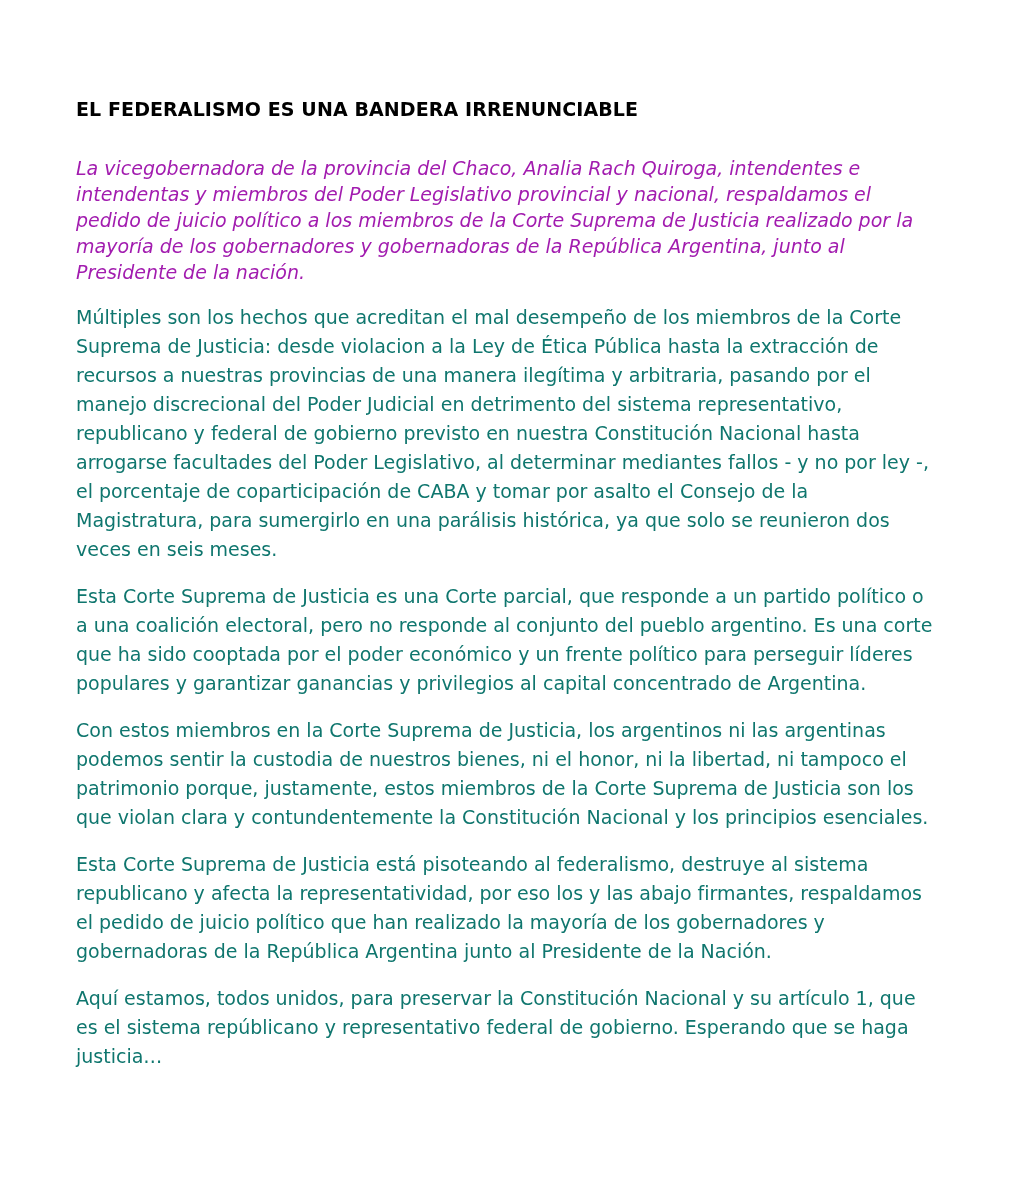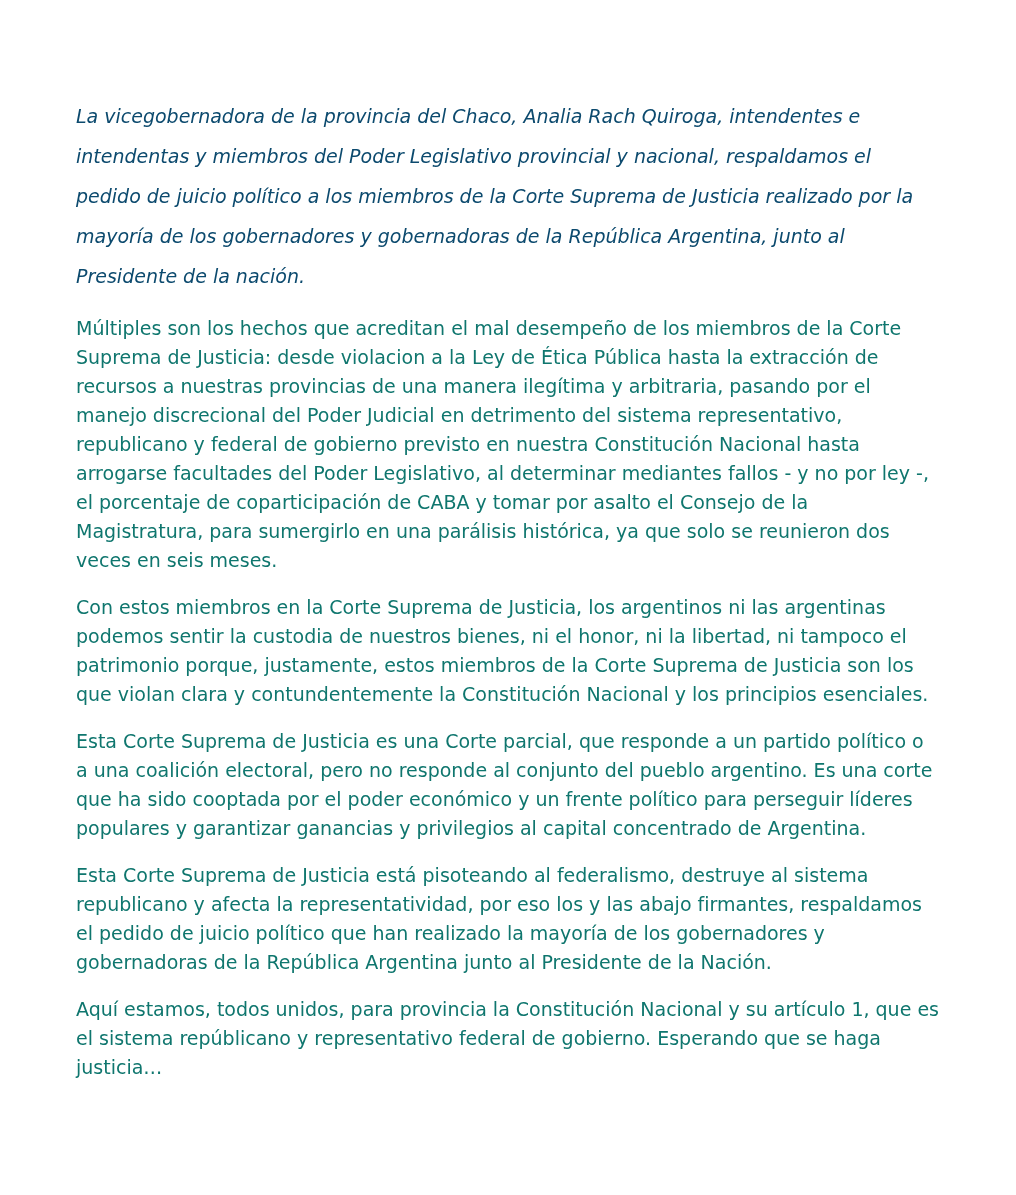--- a/index.html
+++ b/index.html
@@ -29,48 +29,49 @@
     font-size: 19px;
     font-weight: bold;
     line-height: 26px;
     letter-spacing: 0.1px;
     margin: 0 0 33px 0;
     color: #000000;
   }
   .lead-paragraph {
     font-size: 19px;
     font-style: italic;
-    line-height: 40px;
+    line-height: 26px;
     margin: 0 0 18px 0;
-    color: #0c4a6e;
+    color: #a21caf;
     width: 856px;
   }
   .body-paragraph {
     font-size: 19px;
     font-style: normal;
     line-height: 29px;
     margin: 0 0 18px 0;
     color: #0f766e;
     width: 864px;
   }
   .body-paragraph:last-child {
     margin-bottom: 0;
   }
 </style>
 </head>
 <body>
 
 <div class="page">
   <article class="doc-body">
 
+    <h1 class="doc-title">EL FEDERALISMO ES UNA BANDERA IRRENUNCIABLE</h1>
 
     <p class="lead-paragraph">La vicegobernadora de la provincia del Chaco, Analia Rach Quiroga, intendentes e intendentas y miembros del Poder Legislativo provincial y nacional, respaldamos el pedido de juicio político a los miembros de la Corte Suprema de Justicia realizado por la mayoría de los gobernadores y gobernadoras de la República Argentina, junto al Presidente de la nación.</p>
 
     <div>
       <p class="body-paragraph">Múltiples son los hechos que acreditan el mal desempeño de los miembros de la Corte Suprema de Justicia: desde violacion a la Ley de Ética Pública hasta la extracción de recursos a nuestras provincias de una manera ilegítima y arbitraria, pasando por el manejo discrecional del Poder Judicial en detrimento del sistema representativo, republicano y federal de gobierno previsto en nuestra Constitución Nacional hasta arrogarse facultades del Poder Legislativo, al determinar mediantes fallos - y no por ley -, el porcentaje de coparticipación de CABA y tomar por asalto el Consejo de la Magistratura, para sumergirlo en una parálisis histórica, ya que solo se reunieron dos veces en seis meses.</p>
+      <p class="body-paragraph">Esta Corte Suprema de Justicia es una Corte parcial, que responde a un partido político o a una coalición electoral, pero no responde al conjunto del pueblo argentino. Es una corte que ha sido cooptada por el poder económico y un frente político para perseguir líderes populares y garantizar ganancias y privilegios al capital concentrado de Argentina.</p>
       <p class="body-paragraph">Con estos miembros en la Corte Suprema de Justicia, los argentinos ni las argentinas podemos sentir la custodia de nuestros bienes, ni el honor, ni la libertad, ni tampoco el patrimonio porque, justamente, estos miembros de la Corte Suprema de Justicia son los que violan clara y contundentemente la Constitución Nacional y los principios esenciales.</p>
-      <p class="body-paragraph">Esta Corte Suprema de Justicia es una Corte parcial, que responde a un partido político o a una coalición electoral, pero no responde al conjunto del pueblo argentino. Es una corte que ha sido cooptada por el poder económico y un frente político para perseguir líderes populares y garantizar ganancias y privilegios al capital concentrado de Argentina.</p>
       <p class="body-paragraph">Esta Corte Suprema de Justicia está pisoteando al federalismo, destruye al sistema republicano y afecta la representatividad, por eso los y las abajo firmantes, respaldamos el pedido de juicio político que han realizado la mayoría de los gobernadores y gobernadoras de la República Argentina junto al Presidente de la Nación.</p>
-      <p class="body-paragraph">Aquí estamos, todos unidos, para provincia la Constitución Nacional y su artículo 1, que es el sistema repúblicano y representativo federal de gobierno. Esperando que se haga justicia…</p>
+      <p class="body-paragraph">Aquí estamos, todos unidos, para preservar la Constitución Nacional y su artículo 1, que es el sistema repúblicano y representativo federal de gobierno. Esperando que se haga justicia…</p>
     </div>
 
   </article>
 </div>
 
 </body></html>

